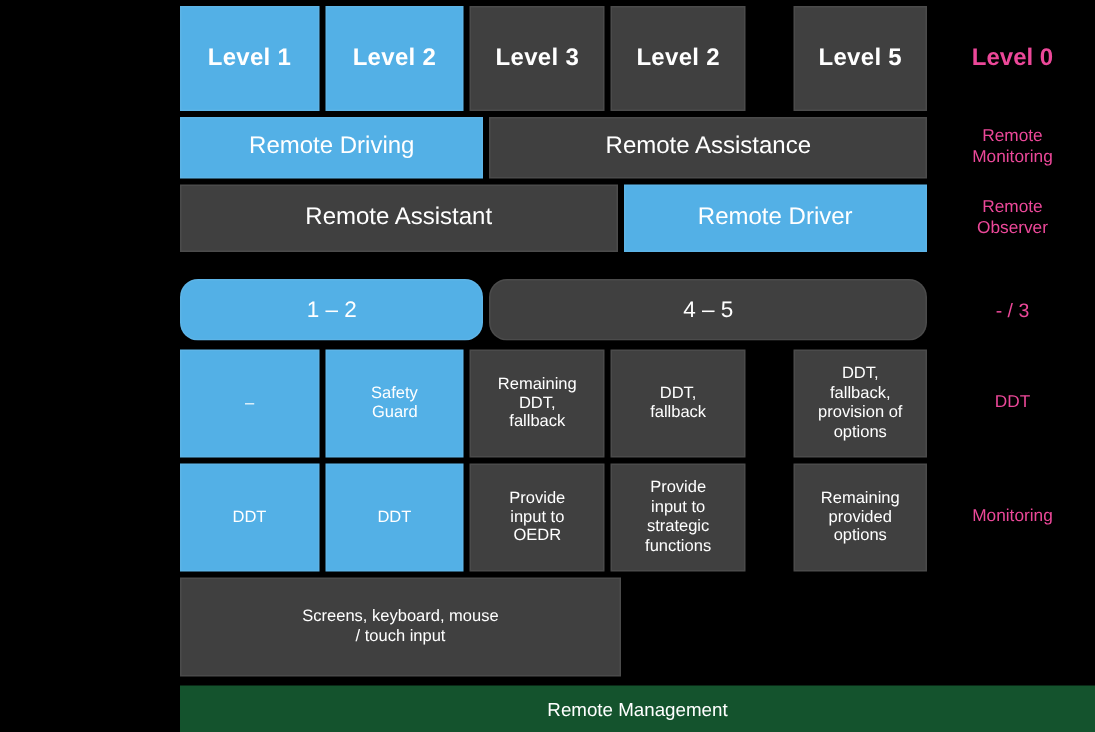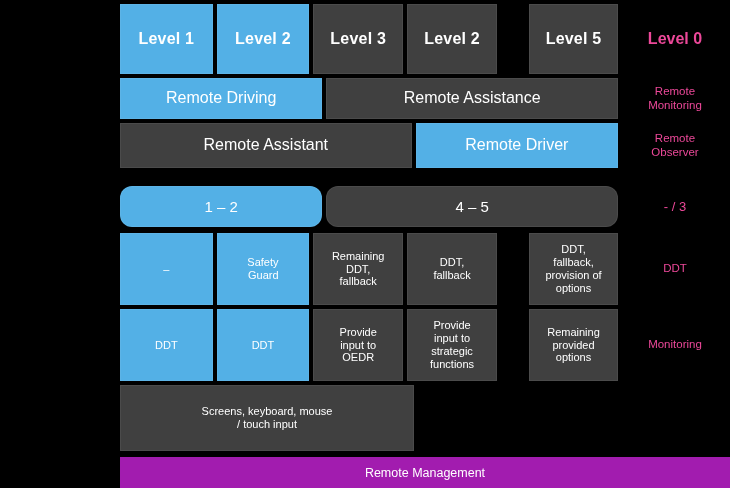--- a/index.html
+++ b/index.html
@@ -100,21 +100,21 @@
   .rlabel.r-range { top: 186px; height: 41px; font-size: 13px; }
   .rlabel.r-ddt   { top: 233px; height: 72px; }
   .rlabel.r-mo    { top: 309px; height: 72px; }
   .rlabel.r-scr   { top: 385px; height: 66px; }
 
   
   .footer {
     position: absolute;
     left: 120px; top: 457px;
     width: 610px; height: 31px;
-    background: #a21caf;
+    background: #14532d;
     color: #ffffff;
     display: flex;
     align-items: center;
     justify-content: center;
     font-size: 12.5px;
   }
 
   
   .leftstrip {
     position: absolute;

